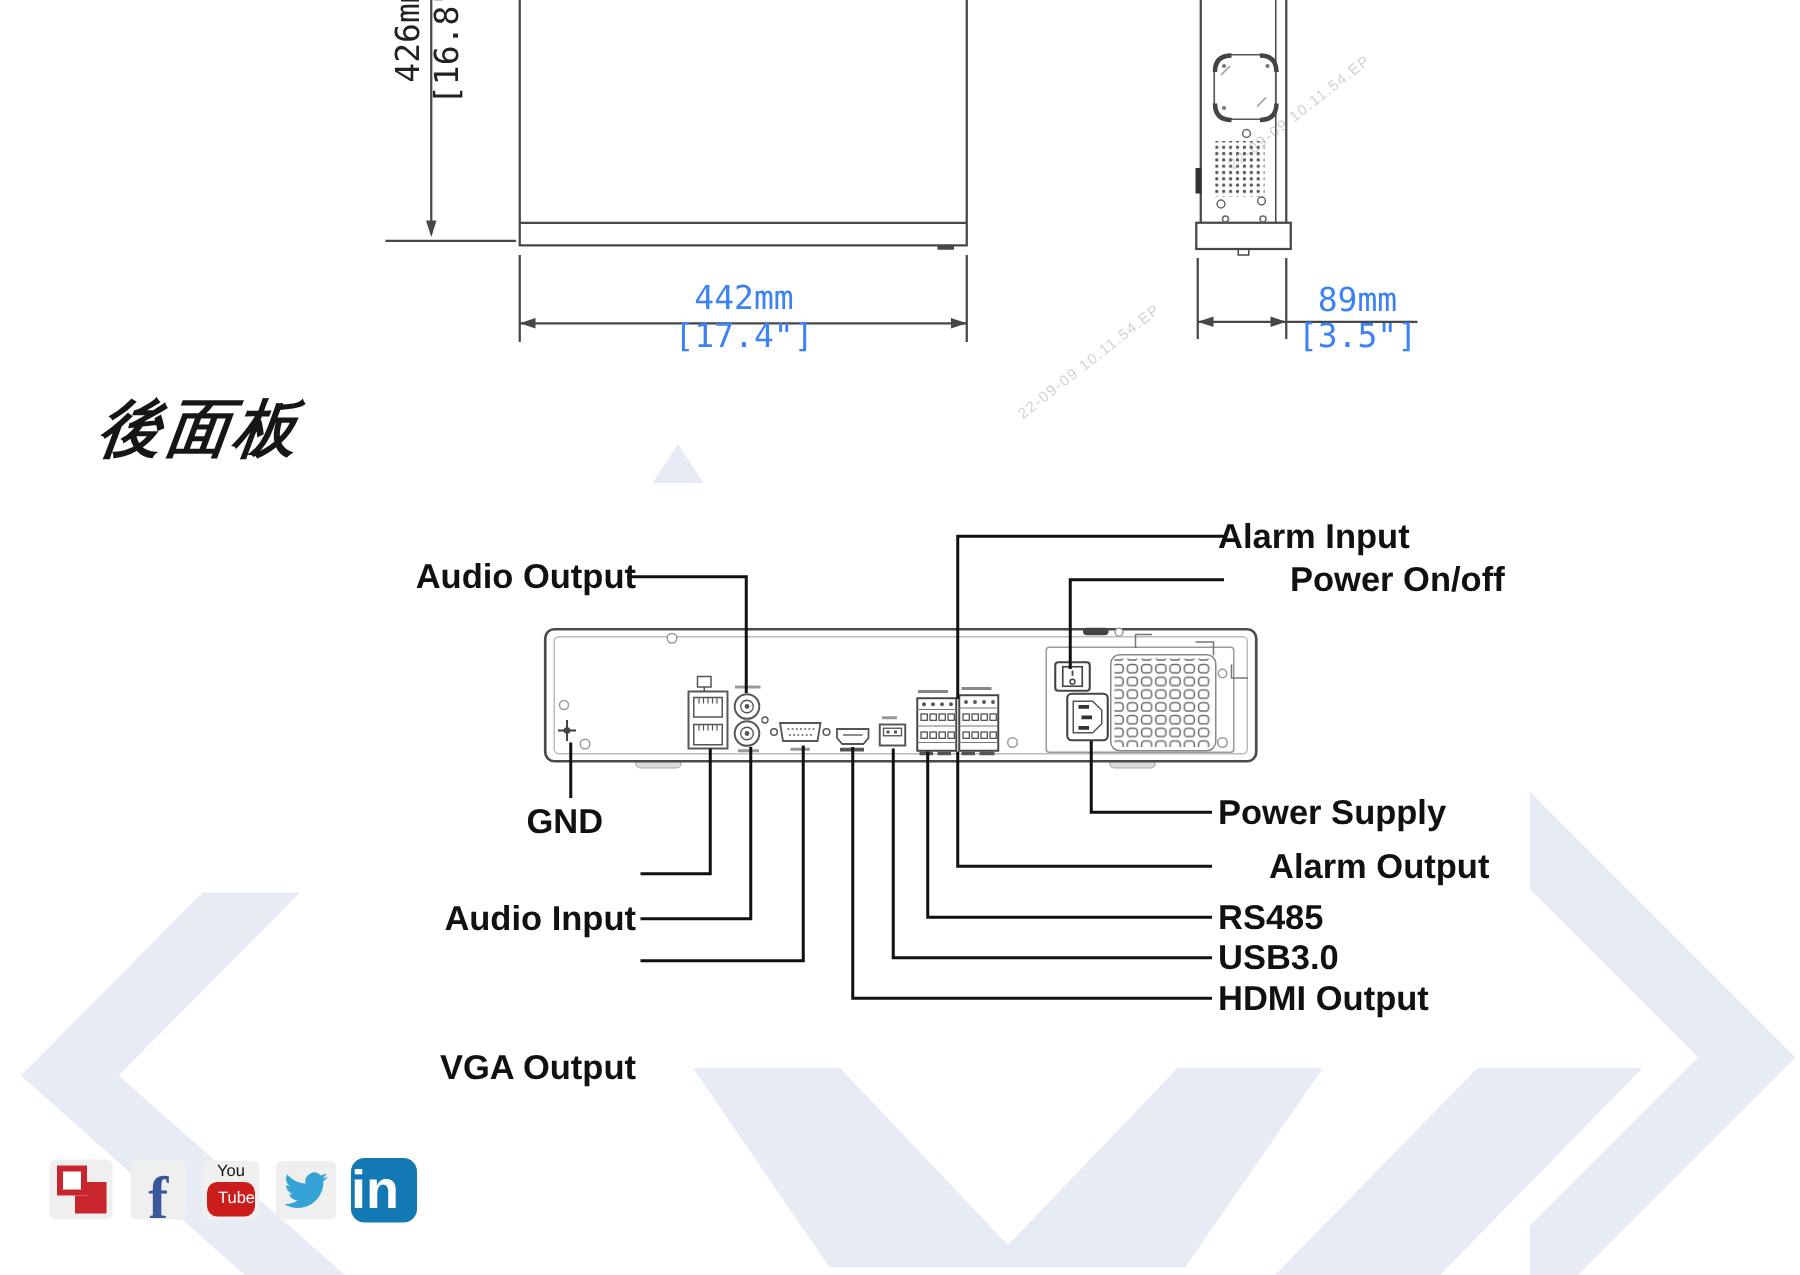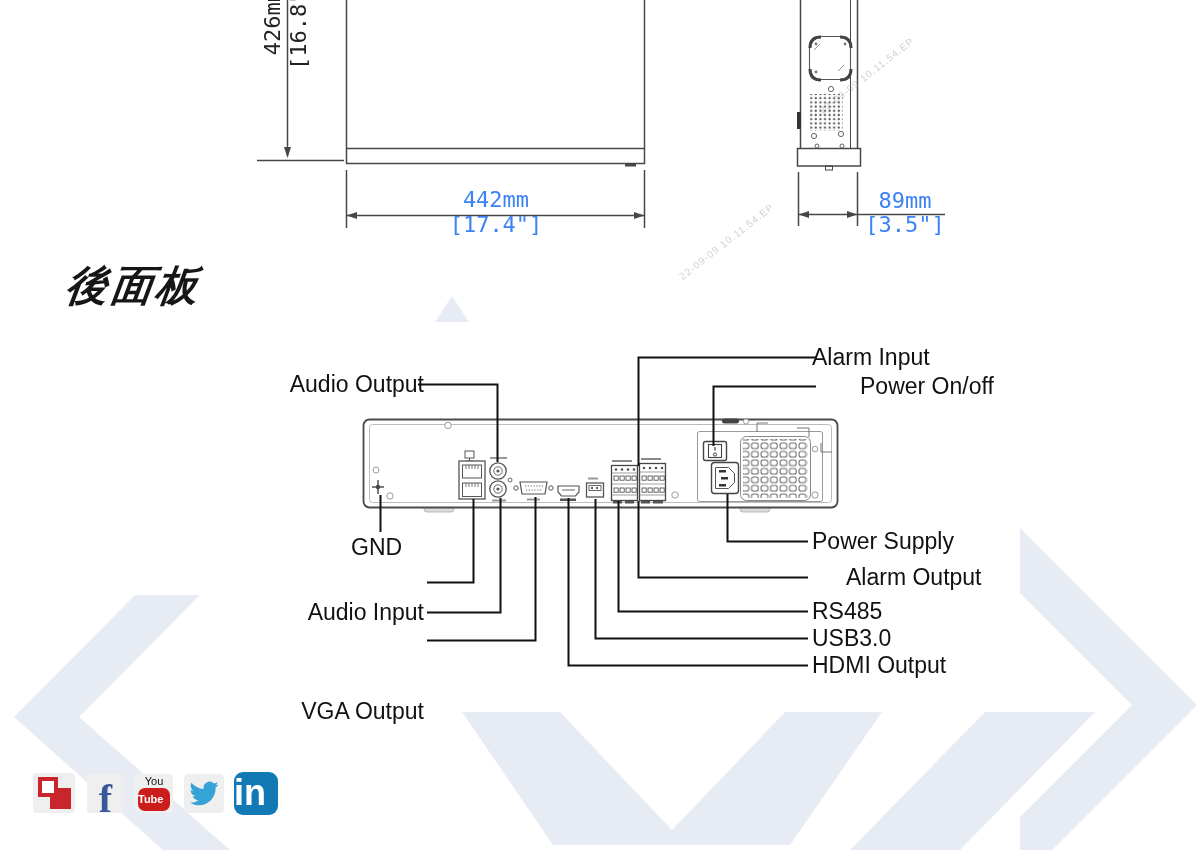--- a/index.html
+++ b/index.html
@@ -1,35 +1,35 @@
 <!DOCTYPE html>
 <html><head>
 <meta charset="utf-8">
 <style>
   html,body{margin:0;padding:0;background:#fff;}
   .canvas{position:relative;width:1200px;height:850px;overflow:hidden;background:#fff;
           font-family:"Liberation Sans",sans-serif;}
   svg.layer{position:absolute;left:0;top:0;width:1200px;height:850px;}
-  .lbl{position:absolute;color:#111;font-size:23px;font-weight:400;white-space:nowrap;line-height:26px;}
+  .lbl{position:absolute;color:#111;font-size:23px;font-weight:700;white-space:nowrap;line-height:26px;}
   .lbl-r{text-align:right;right:776px;}
   .lbl-l{left:812px;}
   .dim{position:absolute;color:#3b82f6;font-family:"DejaVu Sans Mono",monospace;font-size:22px;
        width:140px;text-align:center;white-space:nowrap;line-height:24px;}
   .dim-rot{position:absolute;color:#222;font-family:"DejaVu Sans Mono",monospace;font-size:22px;
        width:92px;height:24px;text-align:center;white-space:nowrap;transform:rotate(-90deg);}
   .heading{position:absolute;left:66px;top:258px;font-size:42px;font-weight:700;color:#161616;
        font-style:italic;transform:skewX(-7deg);letter-spacing:3px;}
   .wm{position:absolute;color:rgba(145,145,150,.42);font-size:10px;letter-spacing:1px;
       transform:rotate(-38deg);white-space:nowrap;}
   .tile{position:absolute;border-radius:4px;background:#efefef;}
   .fb-f{position:absolute;left:0;right:0;bottom:-9px;text-align:center;font-size:40px;font-weight:700;
         font-family:"Liberation Serif",serif;}
   .yt-you{position:absolute;left:0;right:0;top:1px;text-align:center;font-weight:400;font-size:11px;color:#111;}
   .yt-box{position:absolute;left:3px;top:14px;width:32px;height:23px;border-radius:7px;}
-  .yt-box span{display:block;text-align:left;color:#fff;font-weight:700;font-size:11px;line-height:23px;}
+  .yt-box span{display:block;text-align:right;color:#fff;font-weight:400;font-size:11px;line-height:23px;}
   .li-in{display:block;text-align:left;color:#fff;font-weight:700;font-size:36px;line-height:42px;
          font-family:"Liberation Sans",sans-serif;}
 </style>
 </head>
 <body>
 
 <div class="canvas">
 
   <svg class="layer" viewBox="0 0 1200 850">
     <polygon points="435,322 452,296 469,322" fill="#e7ebf4"></polygon>

